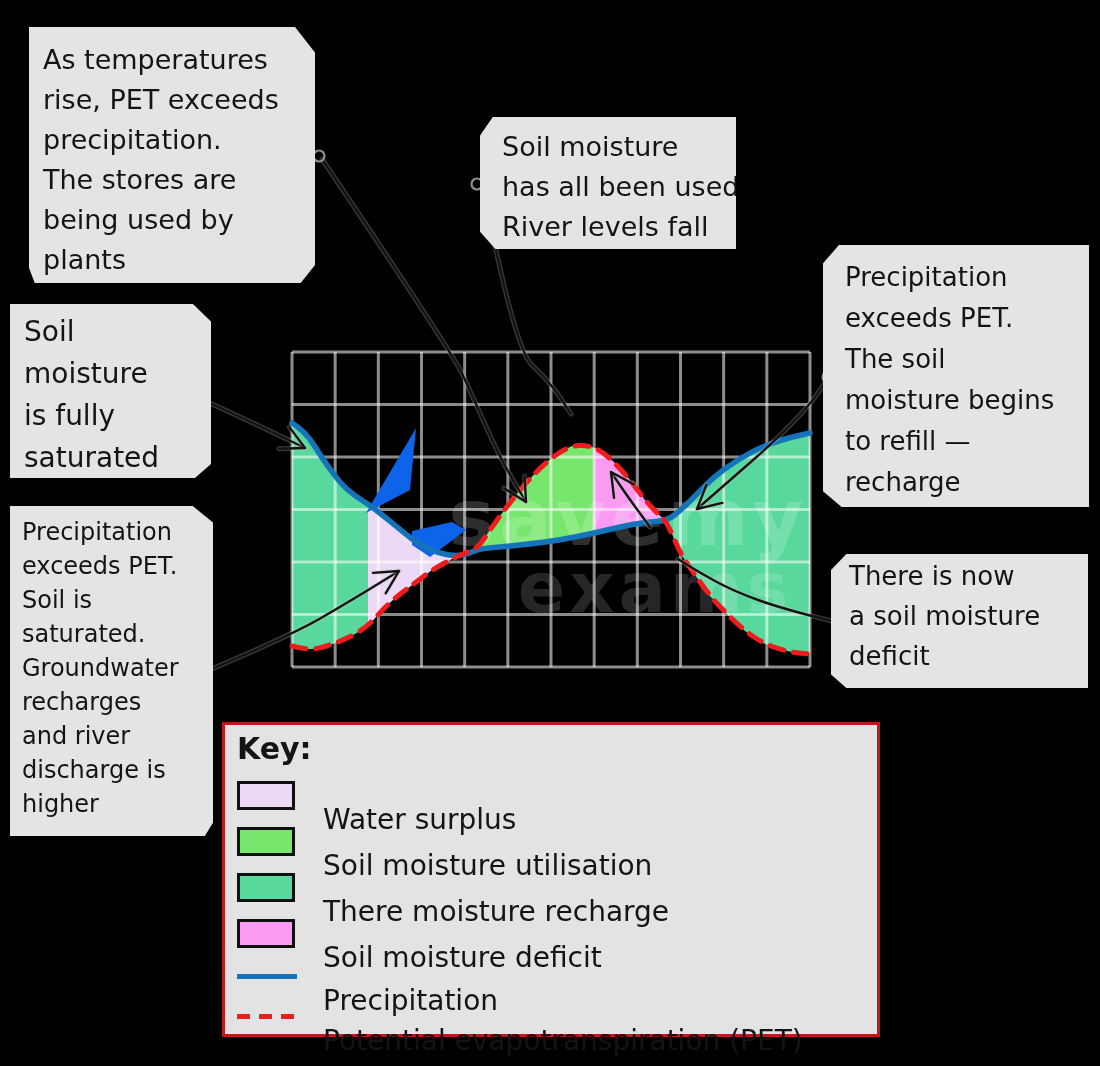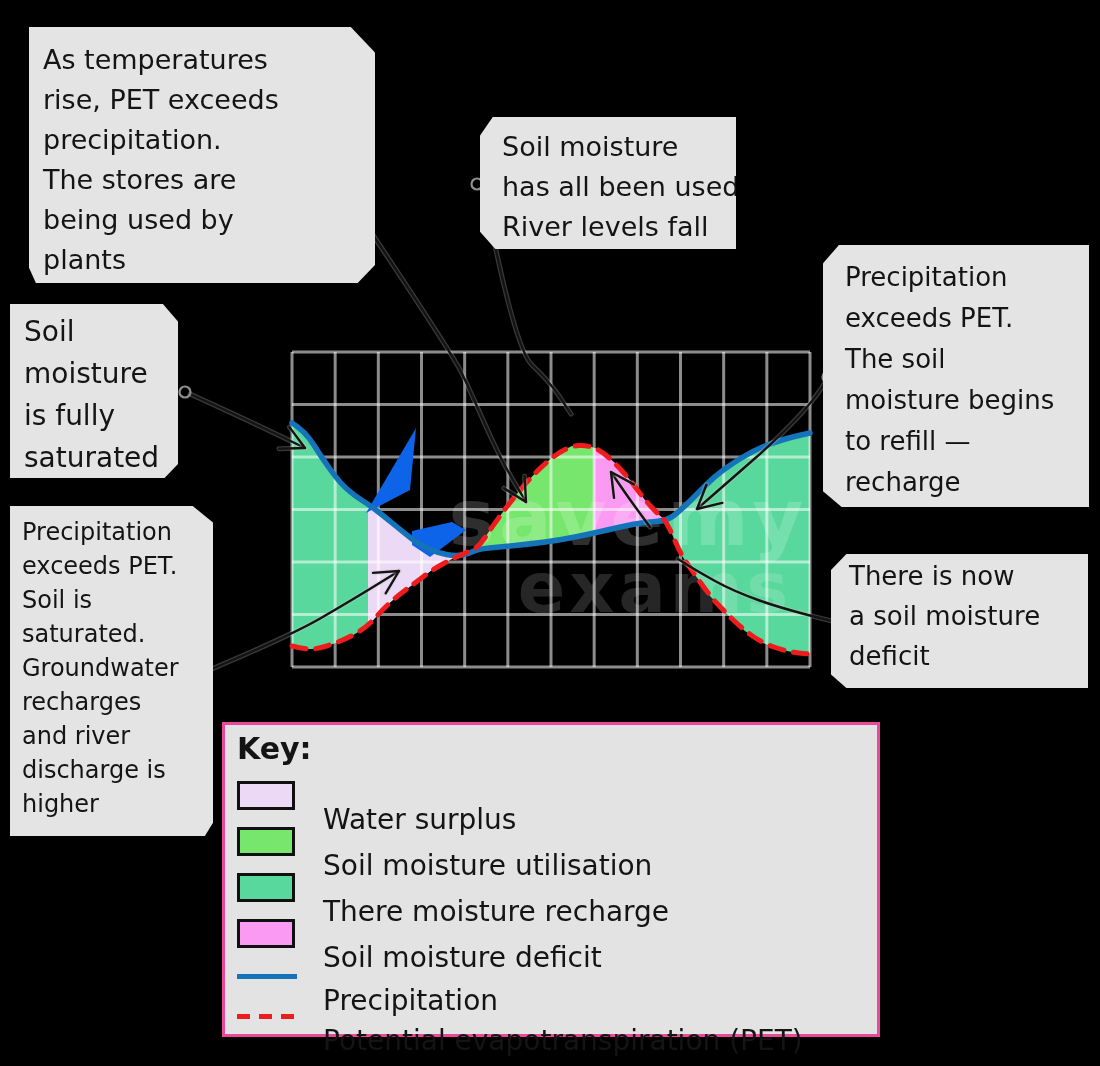--- a/index.html
+++ b/index.html
@@ -1,34 +1,34 @@
 <!DOCTYPE html>
 <html><head>
 <meta charset="utf-8">
 <style>
   html,body{margin:0;padding:0;background:#000;width:1100px;height:1066px;overflow:hidden;}
   .canvas{position:relative;width:1100px;height:1066px;background:#000;
           font-family:"DejaVu Sans","Liberation Sans",sans-serif;}
   #chart-svg{position:absolute;left:0;top:0;width:1100px;height:1066px;}
   .callout{position:absolute;background:#e4e4e4;color:#141414;box-sizing:border-box;}
   .callout .line{white-space:nowrap;}
-  .b1{left:29px;top:27px;width:346px;height:256px;padding:13px 0 0 14px;font-size:27px;line-height:40px;
+  .b1{left:29px;top:27px;width:286px;height:256px;padding:13px 0 0 14px;font-size:27px;line-height:40px;
       clip-path:polygon(0% 0%,93% 0%,100% 10%,100% 93%,95% 100%,2% 100%,0% 94%);}
   .b2{left:480px;top:117px;width:256px;height:132px;padding:10px 0 0 22px;font-size:27px;line-height:40px;
       clip-path:polygon(5% 0%,100% 0%,100% 100%,6% 100%,0% 87%,0% 14%);}
   .b3{left:823px;top:245px;width:266px;height:262px;padding:12px 0 0 22px;font-size:26px;line-height:41px;
       clip-path:polygon(6% 0%,100% 0%,100% 100%,7% 100%,0% 94%,0% 7%);}
-  .b4{left:10px;top:304px;width:168px;height:174px;padding:7px 16px 0 14px;font-size:28px;line-height:42px;
+  .b4{left:10px;top:304px;width:201px;height:174px;padding:7px 16px 0 14px;font-size:28px;line-height:42px;
       clip-path:polygon(0% 0%,91% 0%,100% 10%,100% 92%,92% 100%,0% 100%);}
   .b5{left:10px;top:506px;width:203px;height:330px;padding:9px 0 0 12px;font-size:24px;line-height:34px;
       clip-path:polygon(0% 0%,90% 0%,100% 5%,100% 96%,96% 100%,0% 100%);}
   .b6{left:831px;top:554px;width:257px;height:134px;padding:2px 0 0 18px;font-size:26px;line-height:40px;
       clip-path:polygon(6% 0%,100% 0%,100% 100%,6% 100%,0% 90%,0% 12%);}
   .keybox{position:absolute;left:222px;top:722px;width:658px;height:315px;background:#e3e3e3;
-          border:3px solid #ec4899;box-sizing:border-box;color:#141414;padding:6px 0 8px 12px;}
+          border:3px solid #b91c1c;box-sizing:border-box;color:#141414;padding:6px 0 8px 12px;}
   .keytitle{font-size:30px;font-weight:600;margin-bottom:6px;}
   .keyrow{display:flex;align-items:center;height:46px;}
   .keyrow.linerow{height:40px;}
   .swatch{width:58px;height:29px;border:3px solid #101010;box-sizing:border-box;margin-right:28px;flex:none;}
   .swline{width:60px;height:5px;margin-right:26px;flex:none;}
   .keylabel{font-size:28px;white-space:nowrap;margin-top:48px;}
 </style>
 </head>
 <body>
 

